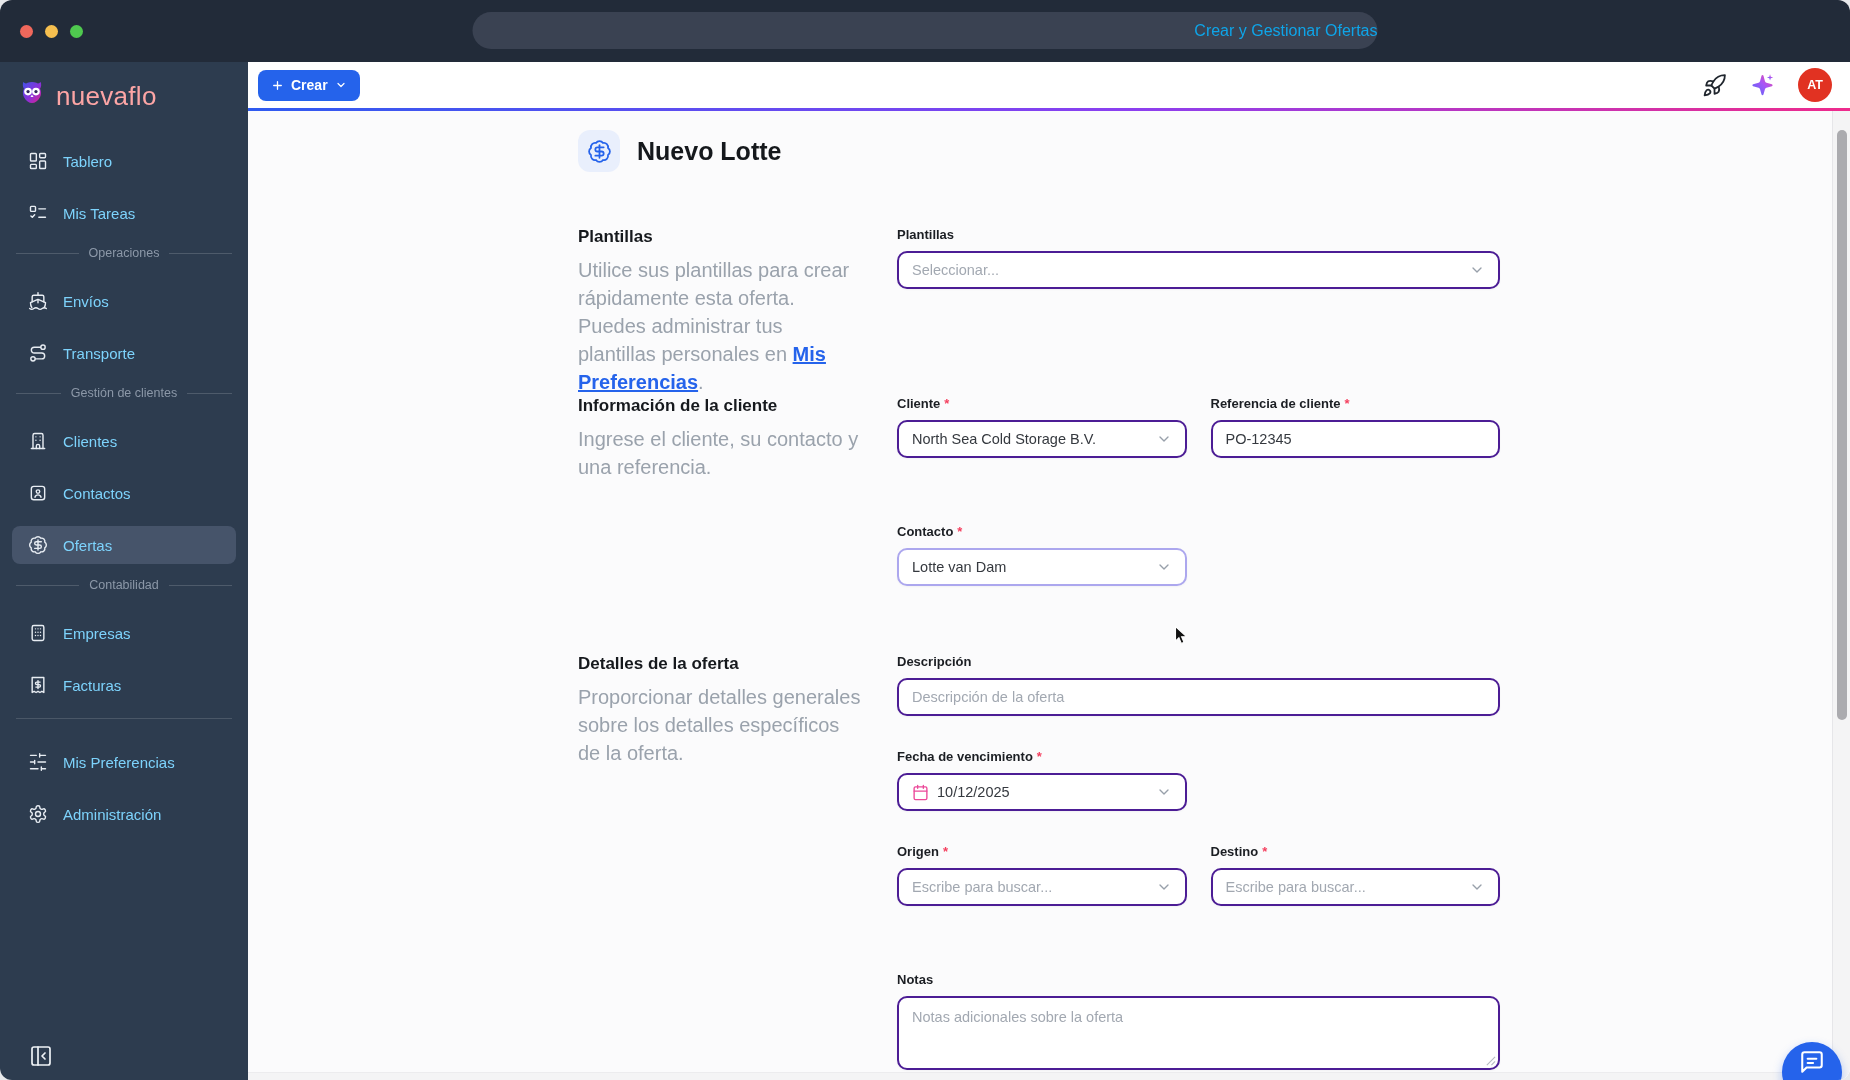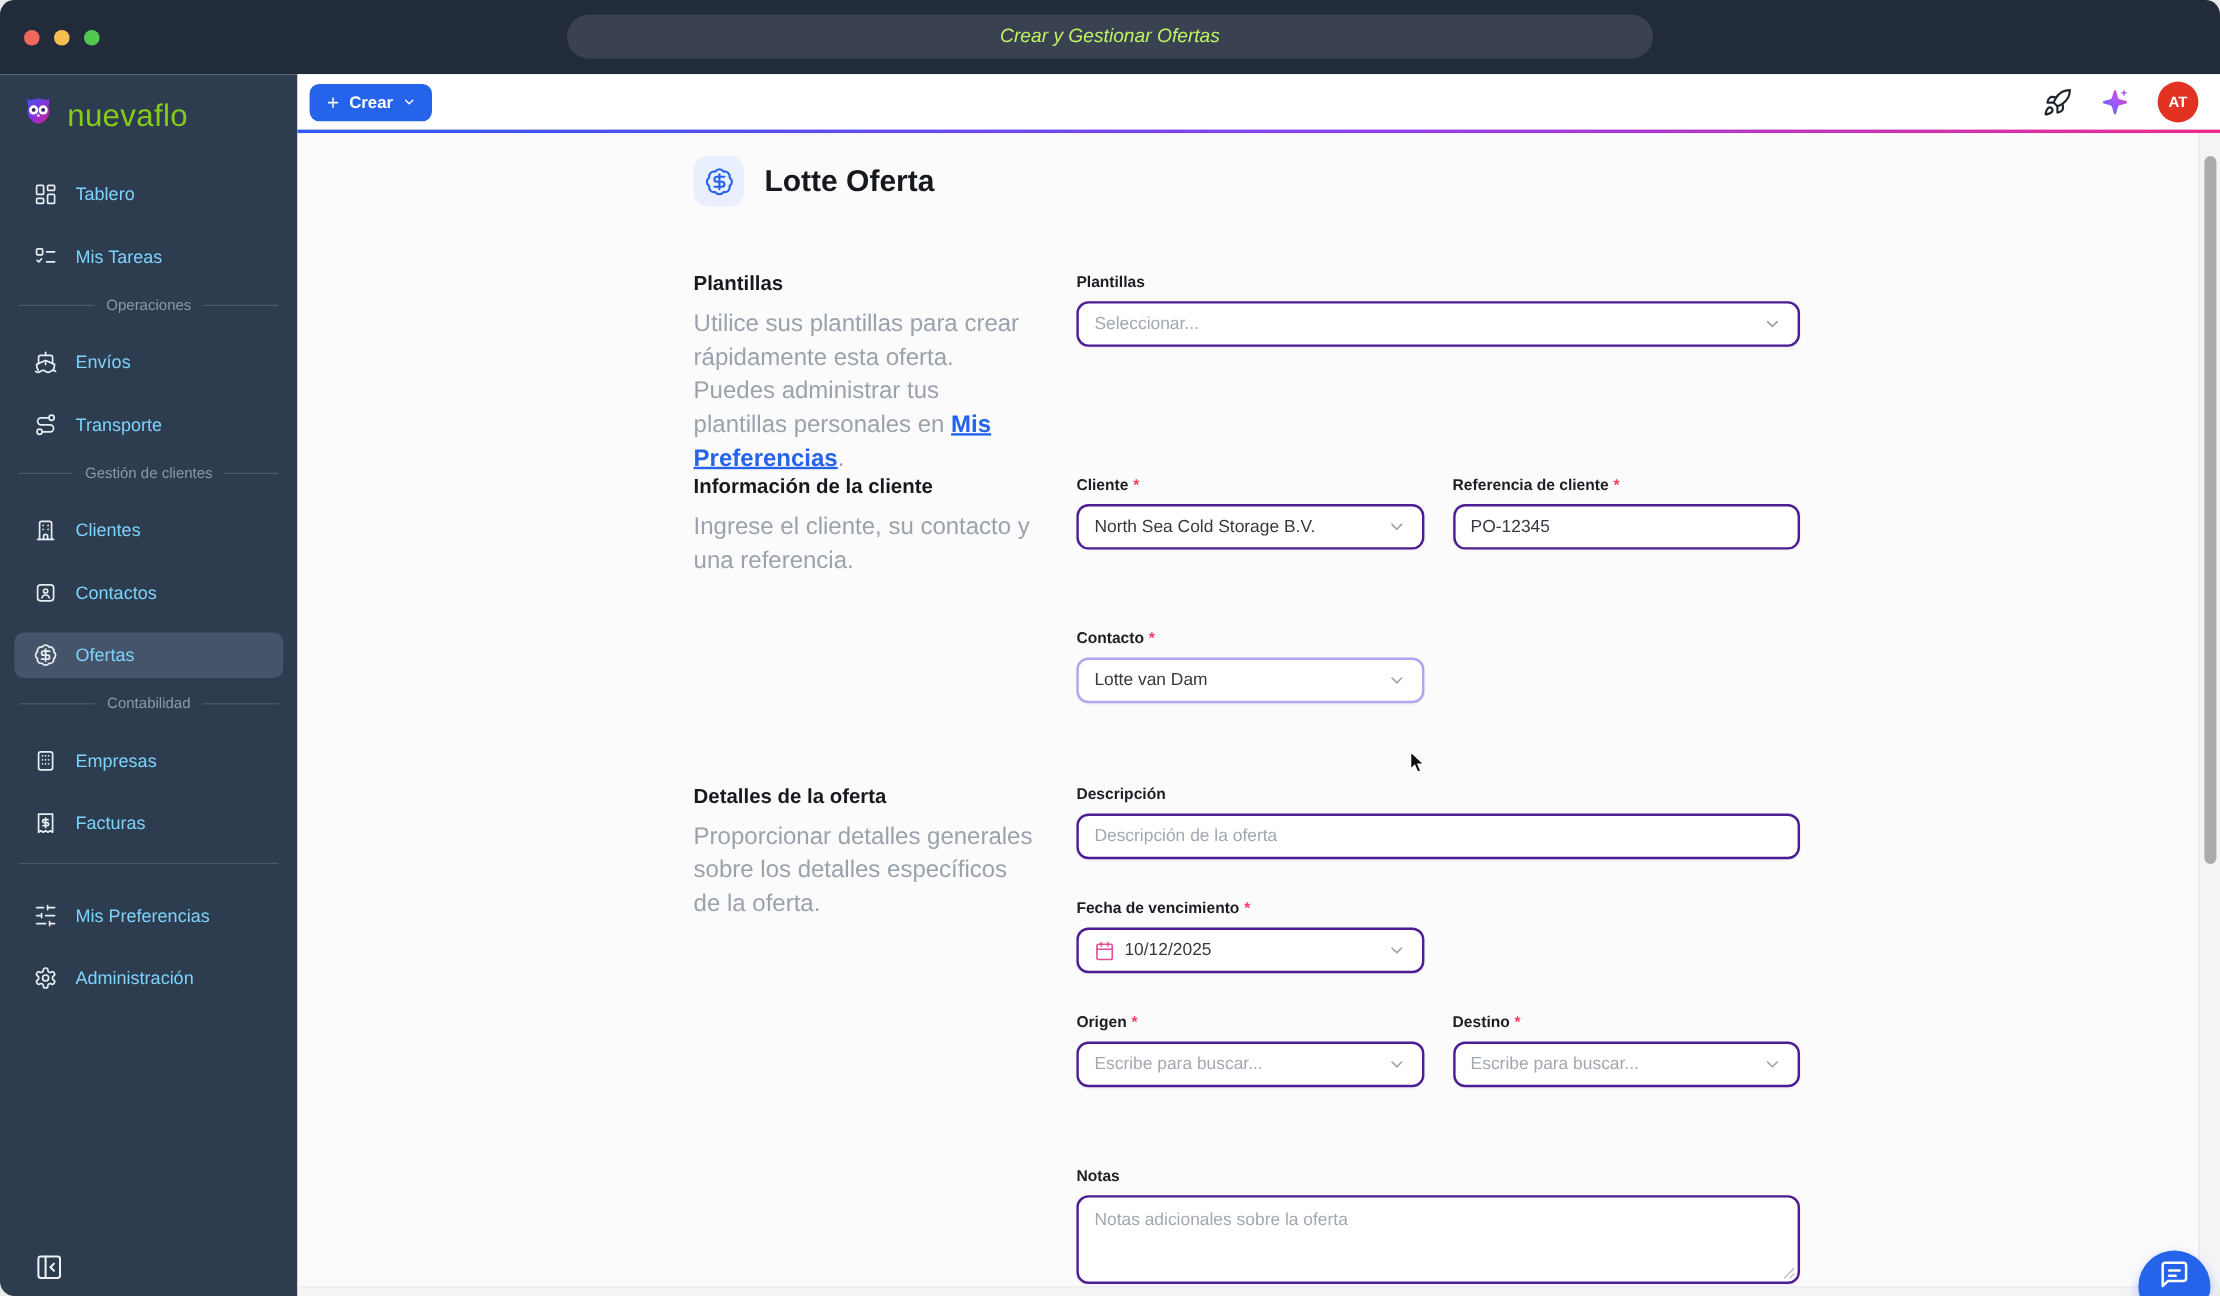--- a/index.html
+++ b/index.html
@@ -13,30 +13,30 @@
 
   
   .titlebar { position:relative; height:62px; background:#222b39; }
   .traffic { position:absolute; top:25px; left:20px; display:flex; gap:12px; }
   .traffic span { width:13px; height:13px; border-radius:50%; display:block; }
   .t-red { background:#f0685c; }
   .t-yellow { background:#f6bf4f; }
   .t-green { background:#4fc94f; }
   .title-pill { position:absolute; left:50%; top:12px; transform:translateX(-50%);
     width:905px; height:37px; border-radius:19px; background:#3a4252;
-    display:flex; align-items:center; justify-content:center;
-    color:#bef264; font-size:16px;font-style:italic; }
+    display:flex; align-items:center; justify-content:flex-end;
+    color:#0ea5e9; font-size:16px; }
 
   
   .app { position:absolute; top:62px; left:0; right:0; bottom:0; display:flex; }
 
   
   .sidebar { width:248px; background:#2d3c4f; flex:none; display:flex; flex-direction:column; position:relative; }
   .brand { display:flex; align-items:center; gap:7px; padding:15px 0 13px 15px; }
-  .brand-name { color:#84cc16; font-size:26px; font-weight:400; letter-spacing:.3px; }
+  .brand-name { color:#fca5a5; font-size:26px; font-weight:400; letter-spacing:.3px; }
   .nav { padding:14px 12px 0 12px; }
   .nav-item { display:flex; align-items:center; gap:15px; height:38px; padding:0 16px;
     border-radius:8px; color:#7dd3fc; font-size:15px; margin-bottom:14px; cursor:pointer; }
   .nav-item.active { background:#46546a; }
   .nav-item svg { flex:none; }
   .nav-sec { display:flex; align-items:center; gap:10px; margin:10px 4px 22px 4px; }
   .nav-sec .ln { flex:1; height:1px; background:rgba(255,255,255,.16); }
   .nav-sec .tx { color:#8c98a8; font-size:12.5px; white-space:nowrap; }
   .nav-rule { height:1px; background:rgba(255,255,255,.14); margin:10px 4px 24px 4px; }
   .collapse-btn { position:absolute; left:26px; bottom:9px; width:30px; height:30px;
@@ -319,21 +319,21 @@
           <div class="content">
 
             <div class="page-header">
               <div class="page-icon">
                 <svg width="25" height="25" viewBox="0 0 24 24" fill="none" stroke="#2563eb" stroke-width="1.7" stroke-linecap="round" stroke-linejoin="round">
                     <path d="M3.85 8.62a4 4 0 0 1 4.78-4.77 4 4 0 0 1 6.74 0 4 4 0 0 1 4.78 4.78 4 4 0 0 1 0 6.74 4 4 0 0 1-4.77 4.78 4 4 0 0 1-6.75 0 4 4 0 0 1-4.78-4.77 4 4 0 0 1 0-6.76Z"></path>
                     <path d="M16 8h-6a2 2 0 1 0 0 4h4a2 2 0 1 1 0 4H8"></path>
                     <path d="M12 18V6"></path>
                   </svg>
               </div>
-              <h1 class="page-title">Lotte Oferta</h1>
+              <h1 class="page-title">Nuevo Lotte</h1>
             </div>
 
             <div class="section sec-1">
               <div class="section-info">
                 <h2>Plantillas</h2>
                 <p><span>Utilice sus plantillas para crear rápidamente esta oferta. Puedes administrar tus plantillas personales en </span><span class="inline-link">Mis Preferencias</span><span>.</span></p>
               </div>
               <div class="section-fields">
                 <div class="field">
                   <div class="f-label">

